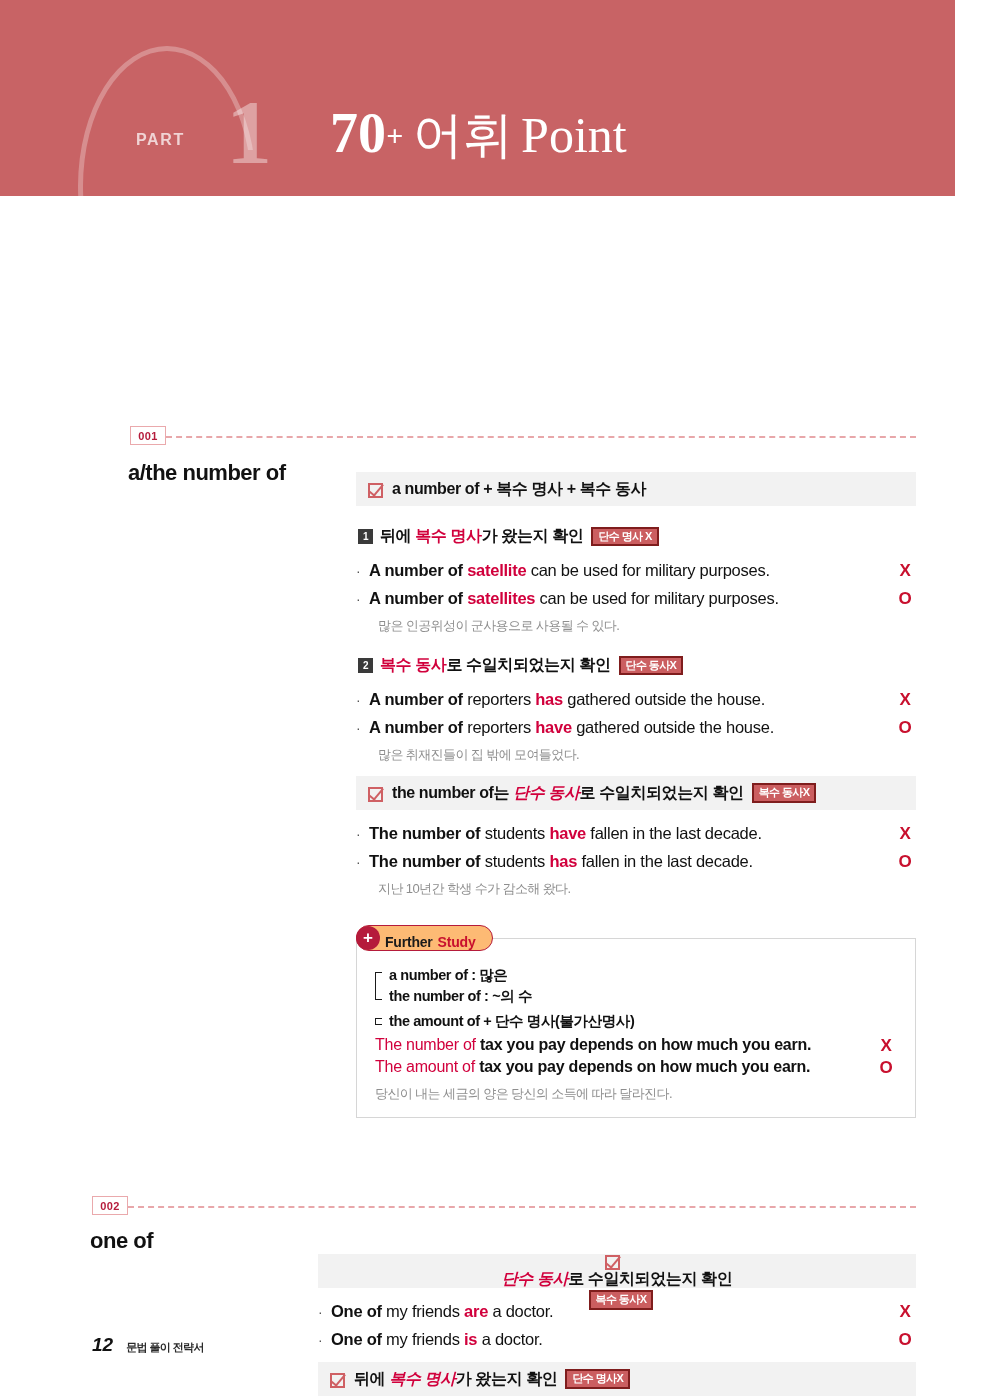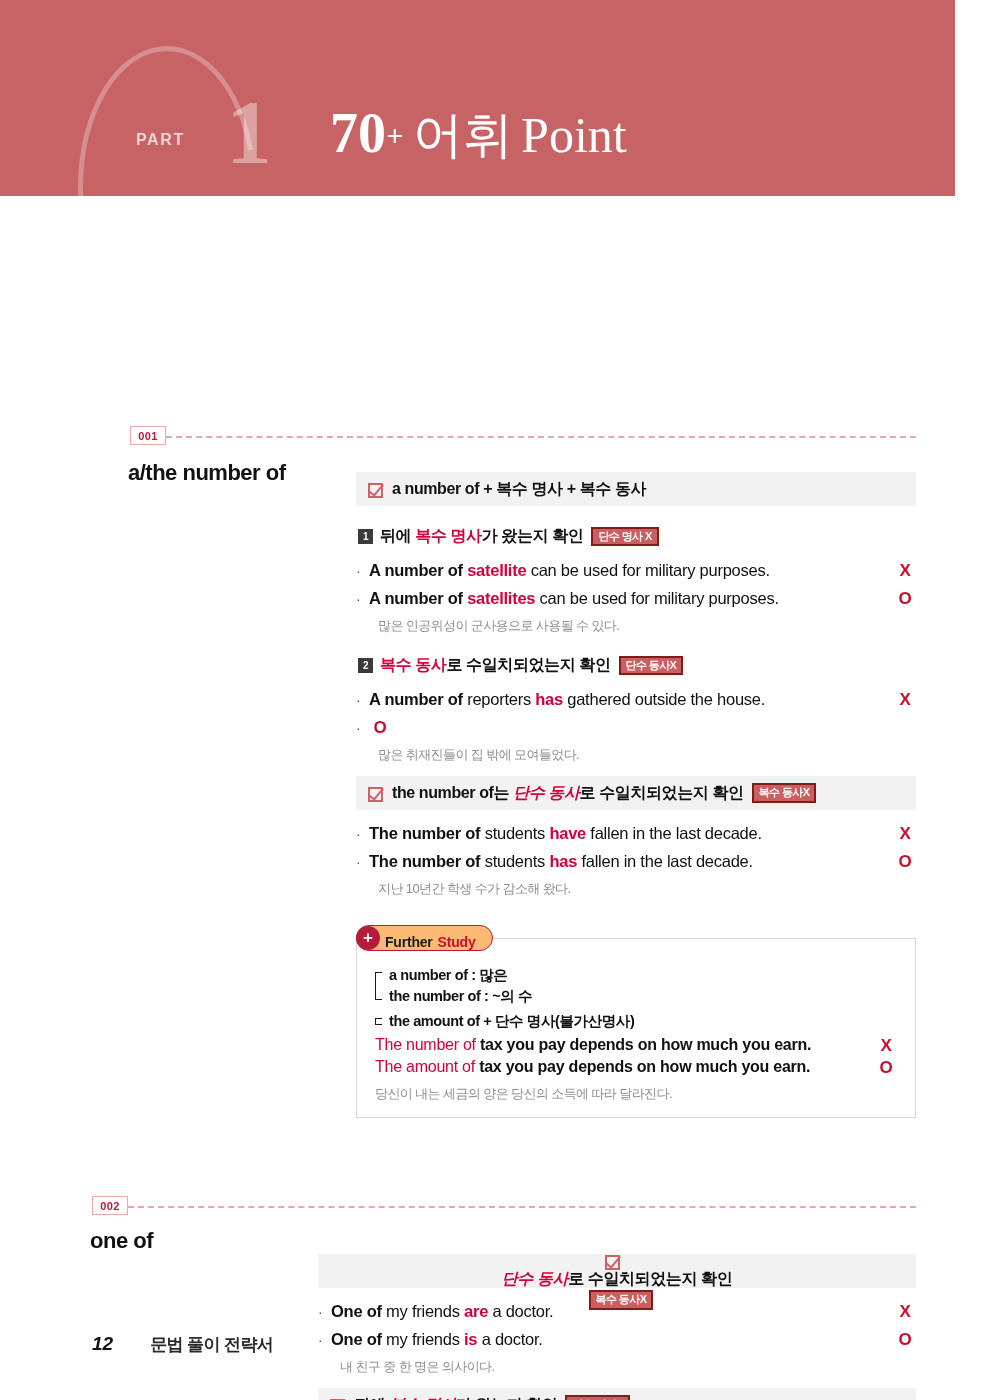--- a/index.html
+++ b/index.html
@@ -305,30 +305,29 @@
     margin-top:7px;
     white-space:nowrap;
   }
 
   
   .footer{
     position:absolute;
     left:92px; bottom:44px;
     display:flex;
     align-items:baseline;
-    gap:24px;
   }
   .footer .pg{
     font-size:19px;
     font-weight:bold;
     font-style:italic;
     color:#111;
   }
   .footer .bk{
-    font-size:17px;
+    font-size:11px;
     font-weight:bold;
     color:#2a2a2a;
     margin-left:13px;
     letter-spacing:-0.6px;
   }
 </style>
 </head>
 <body>
 
 <div class="header-band">
@@ -376,20 +375,21 @@
             <span class="tag">단수 동사X</span>
           </div>
           <div style="margin-top: 14px;">
             <div class="ex" style="margin-bottom: 8px;">
               <span class="bullet">·</span>
               <span class="sent"><span class="b">A number of </span><span class="">reporters </span><span class="r">has</span><span class=""> gathered outside the house.</span></span>
               <span class="mark">X</span>
             </div>
             <div class="ex" style="margin-bottom: 8px;">
               <span class="bullet">·</span>
+              <span class="sent"><span class="b">A number of </span><span class="">reporters </span><span class="r">have</span><span class=""> gathered outside the house.</span></span>
               <span class="mark">O</span>
             </div>
             <div class="trans">많은 취재진들이 집 밖에 모여들었다.</div>
           </div>
           <div class="rule-bar" style="margin-top: 12px;">
             <span class="chk"></span>
             <span><span class="t">the number of</span><span class="t">는 </span><span class="r">단수 동사</span><span class="t">로 수일치되었는지 확인</span></span>
             <span class="tag">복수 동사X</span>
           </div>
           <div style="margin-top: 14px;">
@@ -448,21 +448,20 @@
             <div class="ex" style="margin-bottom: 8px;">
               <span class="bullet">·</span>
               <span class="sent"><span class="b">One of </span><span class="">my friends </span><span class="r">are</span><span class=""> a doctor.</span></span>
               <span class="mark">X</span>
             </div>
             <div class="ex" style="margin-bottom: 8px;">
               <span class="bullet">·</span>
               <span class="sent"><span class="b">One of </span><span class="">my friends </span><span class="r">is</span><span class=""> a doctor.</span></span>
               <span class="mark">O</span>
             </div>
-            <div class="trans">내 친구 중 한 명은 의사이다.</div>
           </div>
           <div class="rule-bar" style="margin-top: 12px;">
             <span class="chk"></span>
             <span><span class="t">뒤에 </span><span class="r">복수 명사</span><span class="t">가 왔는지 확인</span></span>
             <span class="tag">단수 명사X</span>
           </div>
         </div>
       </div>
     </div>
 </div>

